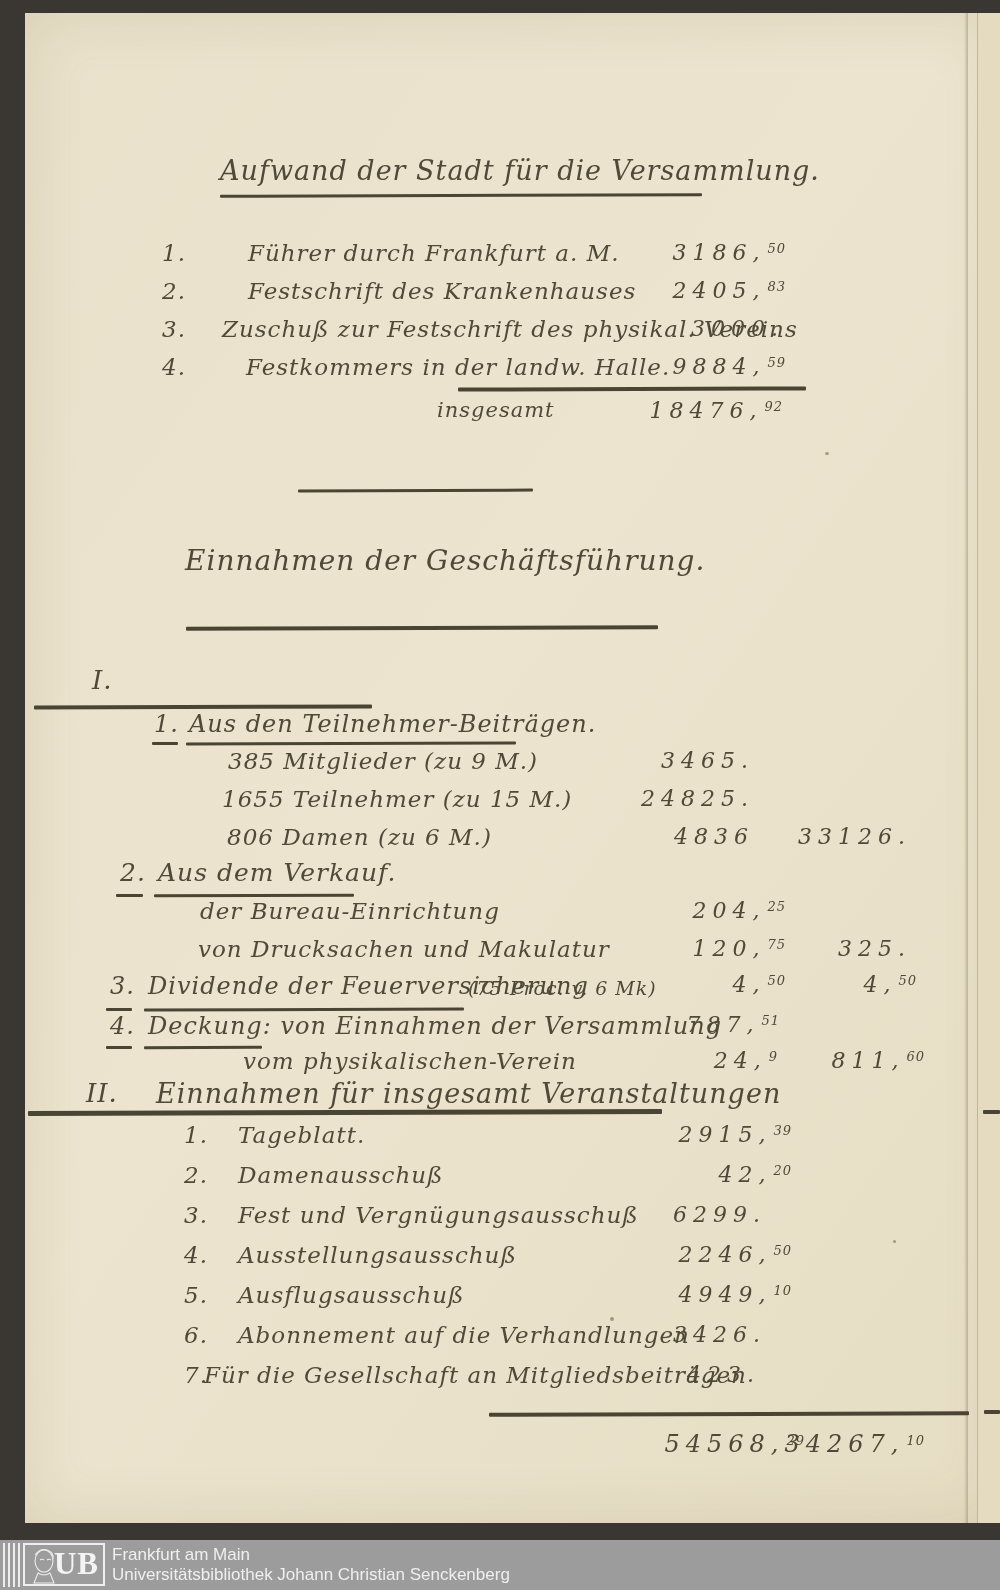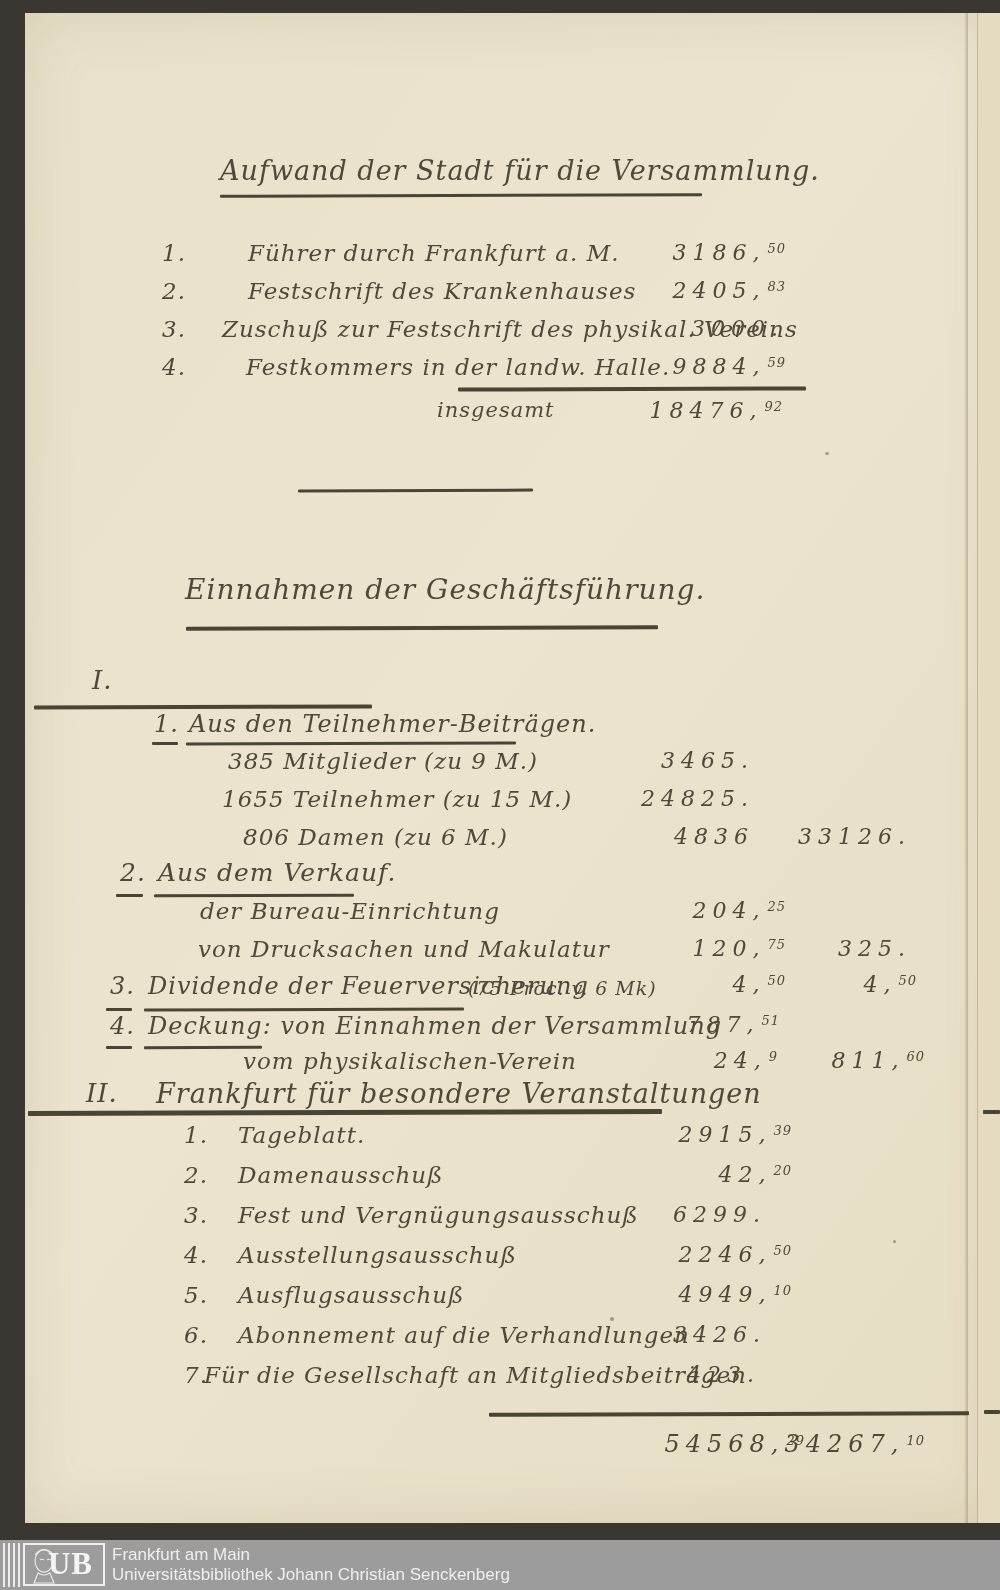--- a/index.html
+++ b/index.html
@@ -21,21 +21,21 @@
   .amt sup{font-size:13px;letter-spacing:1px;vertical-align:7px;margin-left:2px;}
   .rule{position:absolute;background:#4a4435;border-radius:1px;transform:rotate(-0.2deg);}
   .speck{position:absolute;border-radius:50%;background:rgba(110,95,60,.55);}
   
   .footer-bar{position:absolute;left:0;top:1540px;width:1000px;height:50px;background:#9c9c9c;}
   .stripes{position:absolute;left:2px;top:3px;width:20px;height:44px;}
   .stripes i{position:absolute;top:0;width:2px;height:44px;background:#ededed;}
   .logo-box{position:absolute;left:23px;top:3px;width:82px;height:43px;
             border:2px solid #efefef;box-sizing:border-box;}
   .logo-box svg{position:absolute;left:2px;top:1px;}
-  .ub{position:absolute;right:10px;top:1px;font-family:"Liberation Serif",serif;font-weight:bold;
+  .ub{position:absolute;right:4px;top:1px;font-family:"Liberation Serif",serif;font-weight:bold;
       font-size:31px;color:#f4f4f4;letter-spacing:1px;}
   .footer-text{position:absolute;left:112px;top:5px;color:#efefef;
                font-family:"Liberation Sans",sans-serif;font-size:17px;line-height:20px;}
 </style>
 </head>
 <body>
 
 <div class="stage">
 
   <div class="paper"></div>
@@ -67,21 +67,21 @@
   </div>
 
   <div class="rule" style="left:458px;top:387px;width:348px;height:4px"></div>
   <div class="row hw" style="top:398px">
     <span class="lbl" style="left:437px;font-size:21px">insgesamt</span>
     <span class="amt" style="left:556px;width:227px"><span>18476,</span><sup>92</sup></span>
   </div>
 
   <div class="rule" style="left:298px;top:489px;width:235px;height:3px"></div>
 
-  <div class="hw" style="left:185px;top:573px;width:478px;font-size:28px">Einnahmen der Geschäftsführung.</div>
+  <div class="hw" style="left:185px;top:544px;width:478px;font-size:28px">Einnahmen der Geschäftsführung.</div>
   <div class="rule" style="left:186px;top:626px;width:472px;height:4px"></div>
 
   <div class="row hw" style="top:665px">
     <span class="no" style="left:92px;font-size:26px">I.</span>
   </div>
   <div class="rule" style="left:34px;top:705px;width:338px;height:4px"></div>
 
   <div class="row hw" style="top:710px">
     <span class="no" style="left:154px;font-size:24px">1.</span>
     <span class="lbl" style="left:189px;font-size:24px">Aus den Teilnehmer-Beiträgen.</span>
@@ -91,21 +91,21 @@
 
   <div class="row hw" style="top:748px">
     <span class="lbl" style="left:228px">385 Mitglieder (zu 9 M.)</span>
     <span class="amt" style="left:558px;width:198px"><span>3465.</span><sup></sup></span>
   </div>
   <div class="row hw" style="top:786px">
     <span class="lbl" style="left:222px">1655 Teilnehmer (zu 15 M.)</span>
     <span class="amt" style="left:558px;width:198px"><span>24825.</span><sup></sup></span>
   </div>
   <div class="row hw" style="top:824px">
-    <span class="lbl" style="left:243px">806 Damen (zu 6 M.)</span>
+    <span class="lbl" style="left:227px">806 Damen (zu 6 M.)</span>
     <span class="amt" style="left:558px;width:198px"><span>4836</span><sup></sup></span>
     <span class="amt" style="left:765px;width:148px"><span>33126.</span><sup></sup></span>
   </div>
 
   <div class="row hw" style="top:858px">
     <span class="no" style="left:120px;font-size:25px">2.</span>
     <span class="lbl" style="left:158px;font-size:25px">Aus dem Verkauf.</span>
   </div>
   <div class="rule" style="left:116px;top:894px;width:27px;height:3px"></div>
   <div class="rule" style="left:154px;top:894px;width:200px;height:3px"></div>
@@ -139,21 +139,21 @@
   <div class="rule" style="left:144px;top:1046px;width:118px;height:3px"></div>
 
   <div class="row hw" style="top:1048px">
     <span class="lbl" style="left:243px">vom physikalischen-Verein</span>
     <span class="amt" style="left:558px;width:220px"><span>24,</span><sup>9</sup></span>
     <span class="amt" style="left:765px;width:160px"><span>811,</span><sup>60</sup></span>
   </div>
 
   <div class="row hw" style="top:1078px">
     <span class="no" style="left:86px;font-size:26px">II.</span>
-    <span class="lbl" style="left:156px;font-size:27px">Frankfurt für besondere Veranstaltungen</span>
+    <span class="lbl" style="left:156px;font-size:27px">Einnahmen für insgesamt Veranstaltungen</span>
   </div>
   <div class="rule" style="left:28px;top:1110px;width:634px;height:5px"></div>
   <div class="rule" style="left:983px;top:1110px;width:17px;height:4px"></div>
 
   <div class="row hw" style="top:1122px">
     <span class="no" style="left:184px">1.</span>
     <span class="lbl" style="left:238px">Tageblatt.</span>
     <span class="amt" style="left:558px;width:234px"><span>2915,</span><sup>39</sup></span>
   </div>
   <div class="row hw" style="top:1162px">

